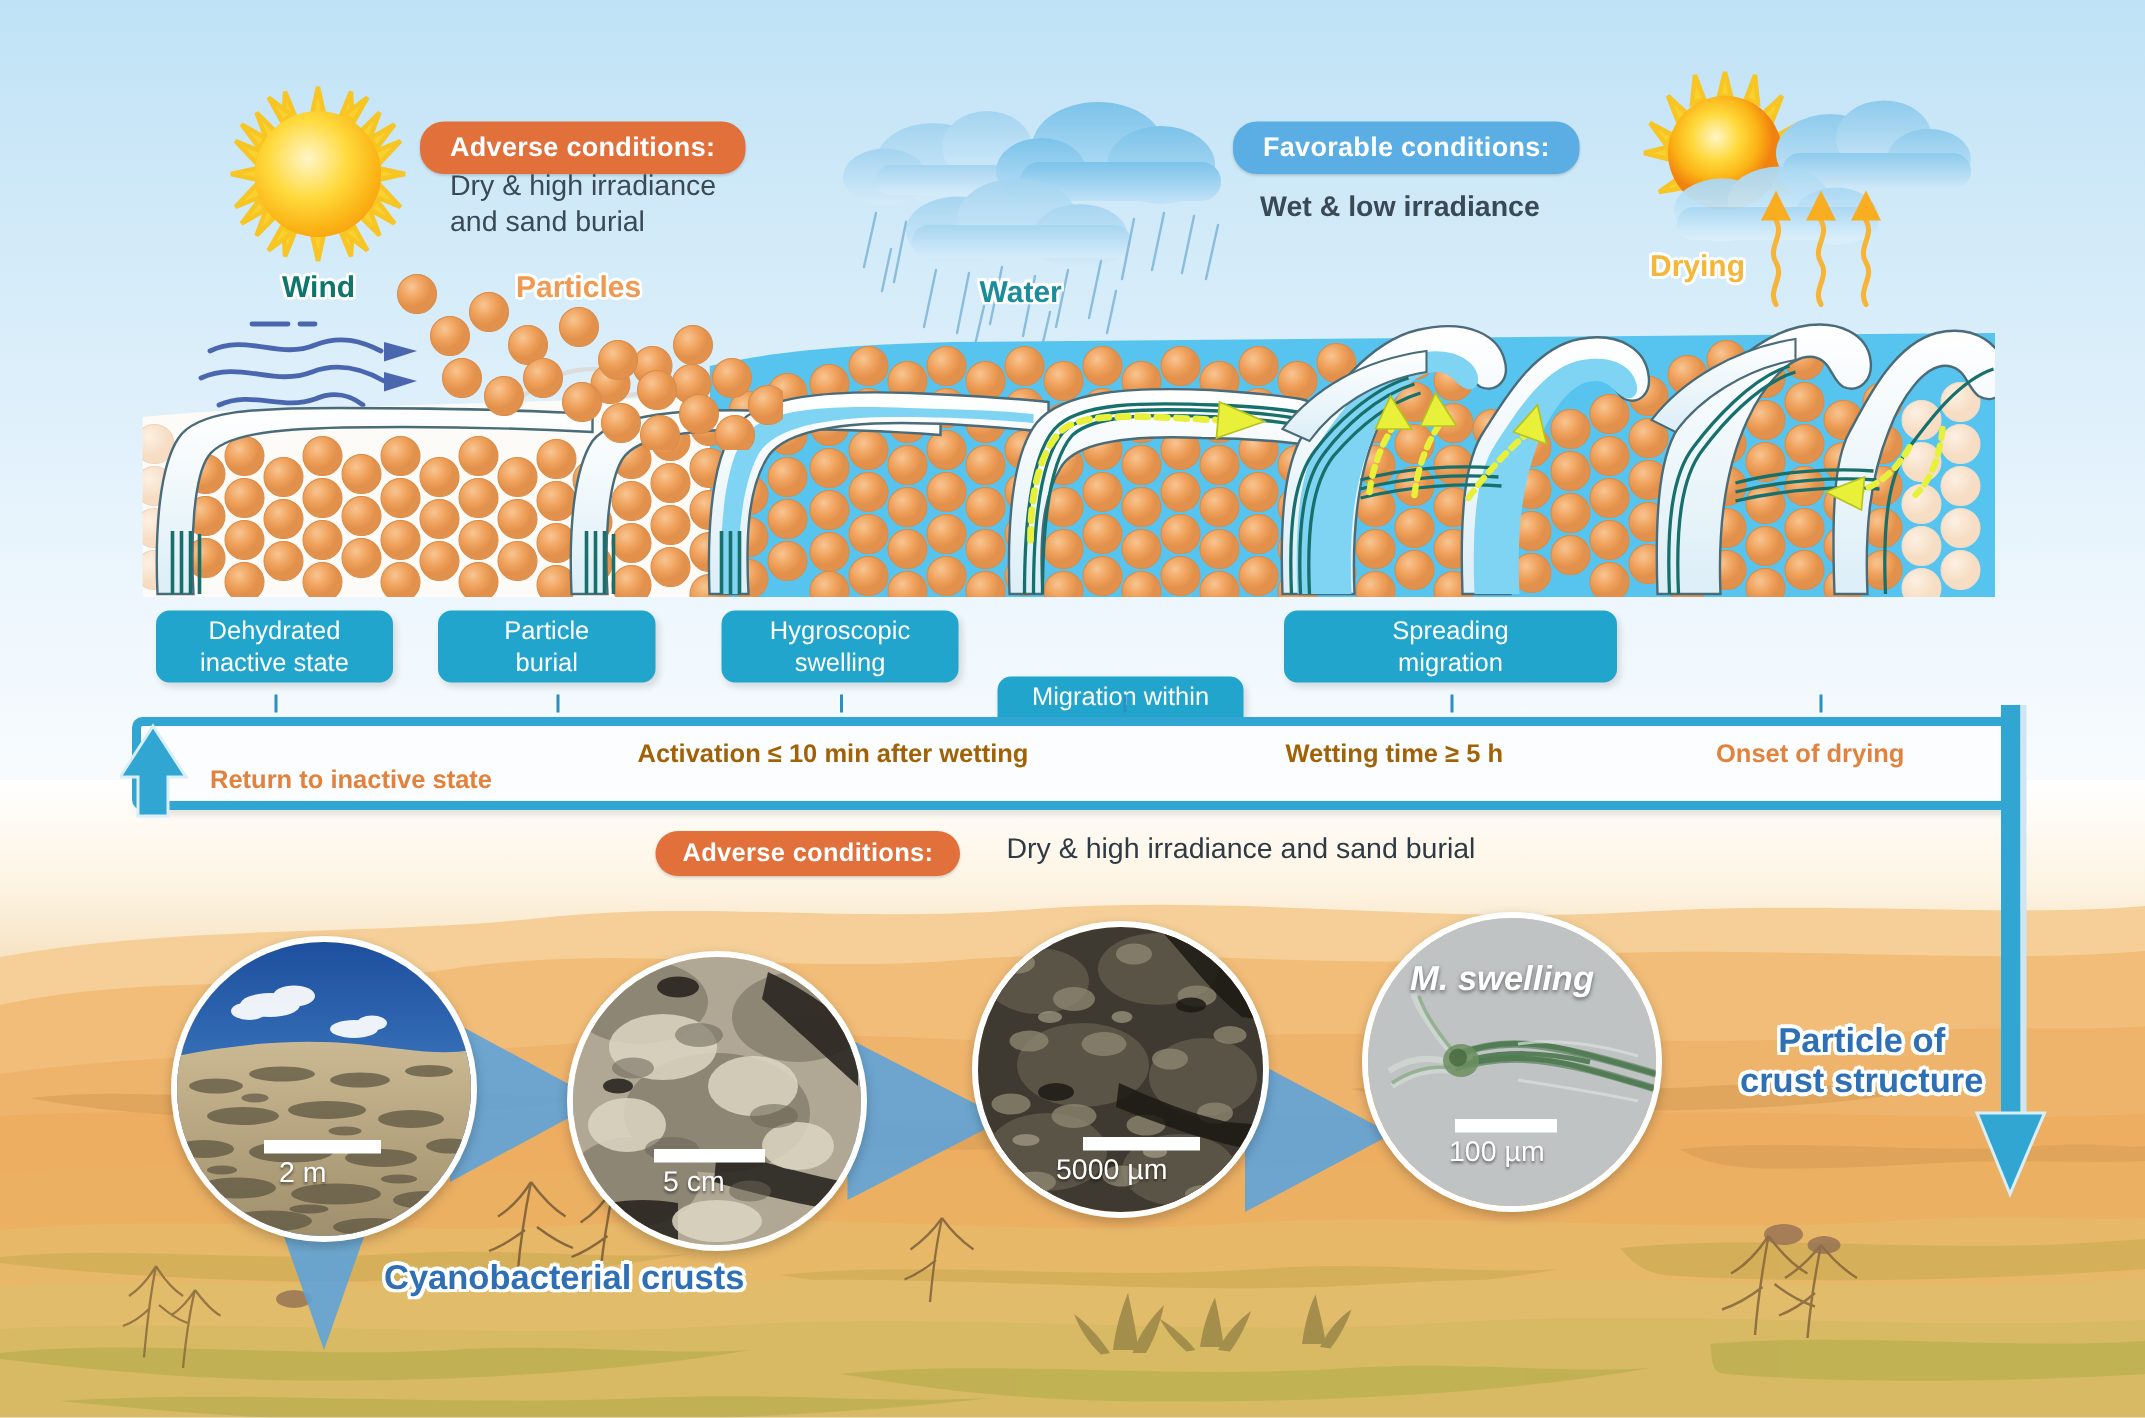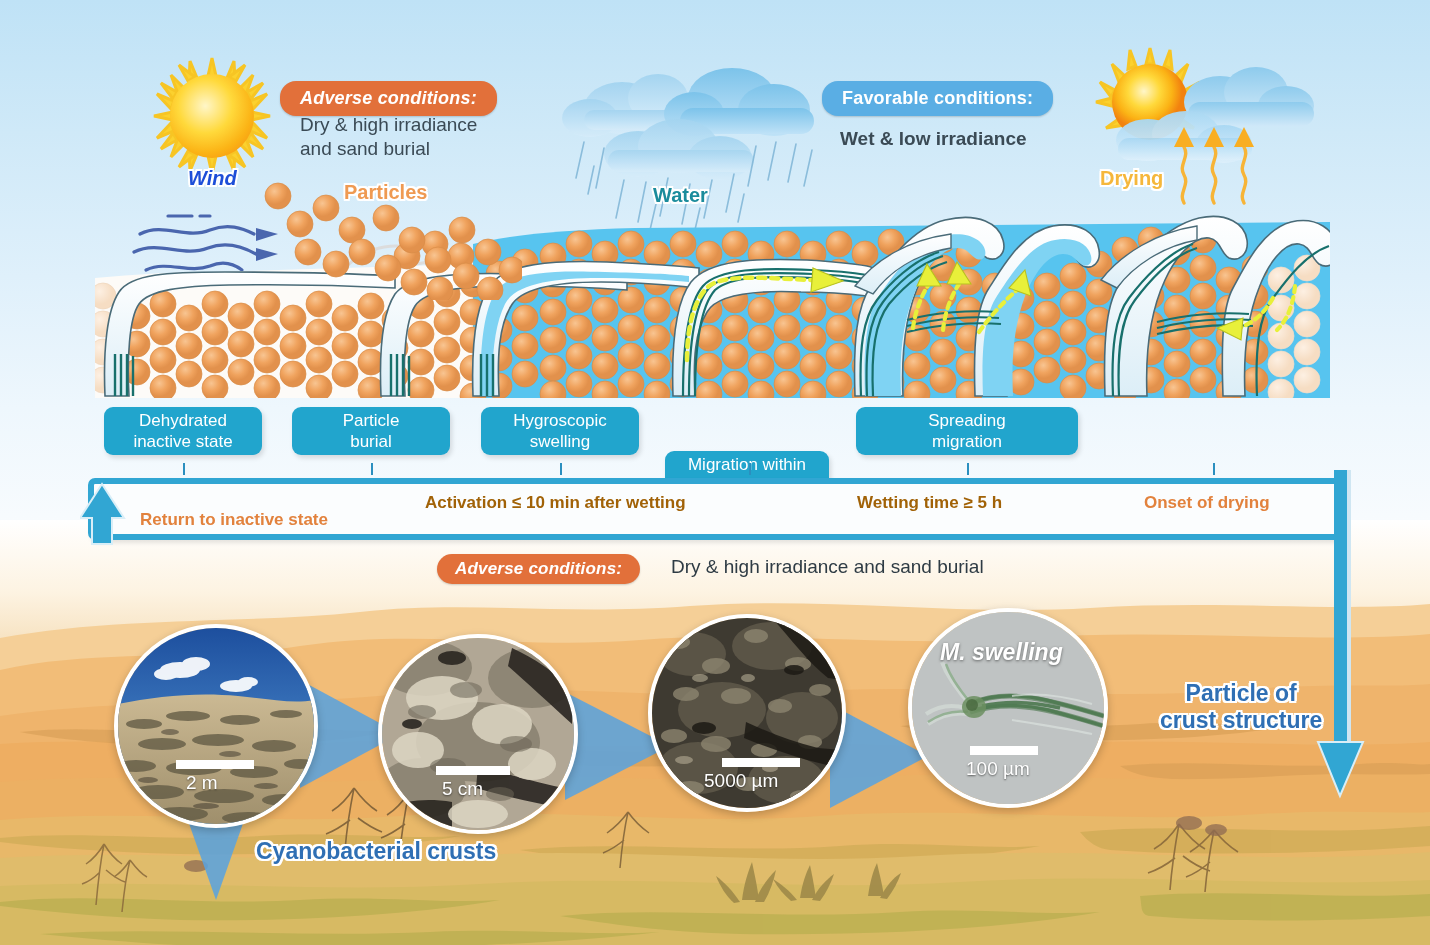--- a/index.html
+++ b/index.html
@@ -22,21 +22,21 @@
   .sun-wrap{width:120px;height:120px;}
   .sun-core{position:absolute;left:18px;top:18px;width:84px;height:84px;border-radius:50%;
     background:radial-gradient(circle at 42% 38%, #fff6c8 0%, #ffd93b 38%, #fbb315 66%, #f2820f 100%);}
 
   
   .badge{
     display:inline-block;border-radius:16px;color:#fff;font-weight:bold;
     letter-spacing:.2px;text-align:center;white-space:nowrap;
     box-shadow:0 1px 2px rgba(0,0,0,.18);
   }
-  .badge-adverse{background:#e2703a;font-style:italic;}
+  .badge-adverse{background:#e2703a;}
   .badge-favorable{background:#5aaee4;}
   .cond-sub{color:#3a4a55;font-size:19px;line-height:24px;white-space:pre-line;}
 
   
   .olabel{font-weight:bold;font-size:20px;
     text-shadow:-1.6px -1.6px 0 #fff,1.6px -1.6px 0 #fff,-1.6px 1.6px 0 #fff,1.6px 1.6px 0 #fff,
                 0 -1.8px 0 #fff,0 1.8px 0 #fff,-1.8px 0 0 #fff,1.8px 0 0 #fff;}
 
   
   .soil{left:95px;top:200px;width:1235px;height:198px;}
@@ -336,21 +336,21 @@
         <path d="M72,78 C66,68 78,60 72,50 C66,40 78,32 72,22"></path>
       </g>
       <g fill="#f9ae22">
         <polygon points="12,2 22,22 2,22"></polygon>
           <polygon points="42,2 52,22 32,22"></polygon>
           <polygon points="72,2 82,22 62,22"></polygon>
       </g>
     </svg>
   </div>
 
-  <div class="abs olabel" style="left:188px;top:167px;color:#1d4ed8;font-style:italic;">Wind</div>
+  <div class="abs olabel" style="left:188px;top:181px;color:#0f766e;">Wind</div>
   <div class="abs olabel" style="left:344px;top:181px;color:#ef9a52;">Particles</div>
   <div class="abs olabel" style="left:653px;top:184px;color:#1b8c9c;">Water</div>
   <div class="abs olabel" style="left:1100px;top:167px;color:#f5b73b;">Drying</div>
 
   <div class="abs soil">
     <svg width="1235" height="198" viewBox="0 0 1235 198">
       <defs>
         <radialGradient id="grain" cx="36%" cy="32%">
           <stop offset="0%" stop-color="#f8c592"></stop>
             <stop offset="60%" stop-color="#f0a35e"></stop>
@@ -753,21 +753,21 @@
           <circle cx="228" cy="110" r="13"></circle>
           <circle cx="250" cy="90" r="13"></circle>
       </g>
     </svg>
   </div>
 
   <div class="abs" id="chips" style="left:0;top:0;width:1430px;height:478px;pointer-events:none;">
       <div class="chip" style="left: 104px; top: 407px; width: 158px; background: rgb(33, 165, 205);">Dehydrated
 inactive state</div>
       <div class="tick" style="left: 183px; top: 463px;"></div>
-      <div class="chip" style="left: 292px; top: 407px; width: 158px; background: rgb(33, 165, 205);">Particle
+      <div class="chip" style="left: 292px; top: 407px; width: 145px; background: rgb(33, 165, 205);">Particle
 burial</div>
       <div class="tick" style="left: 371px; top: 463px;"></div>
       <div class="chip" style="left: 481px; top: 407px; width: 158px; background: rgb(33, 165, 205);">Hygroscopic
 swelling</div>
       <div class="tick" style="left: 560px; top: 463px;"></div>
       <div class="chip" style="left: 665px; top: 407px; width: 164px; background: rgb(33, 165, 205); margin-top: 44px;">Migration within
 EPS tunnels</div>
       <div class="tick" style="left: 749px; top: 463px;"></div>
       <div class="chip" style="left: 856px; top: 407px; width: 222px; background: rgb(33, 165, 205);">Spreading
 migration</div>

